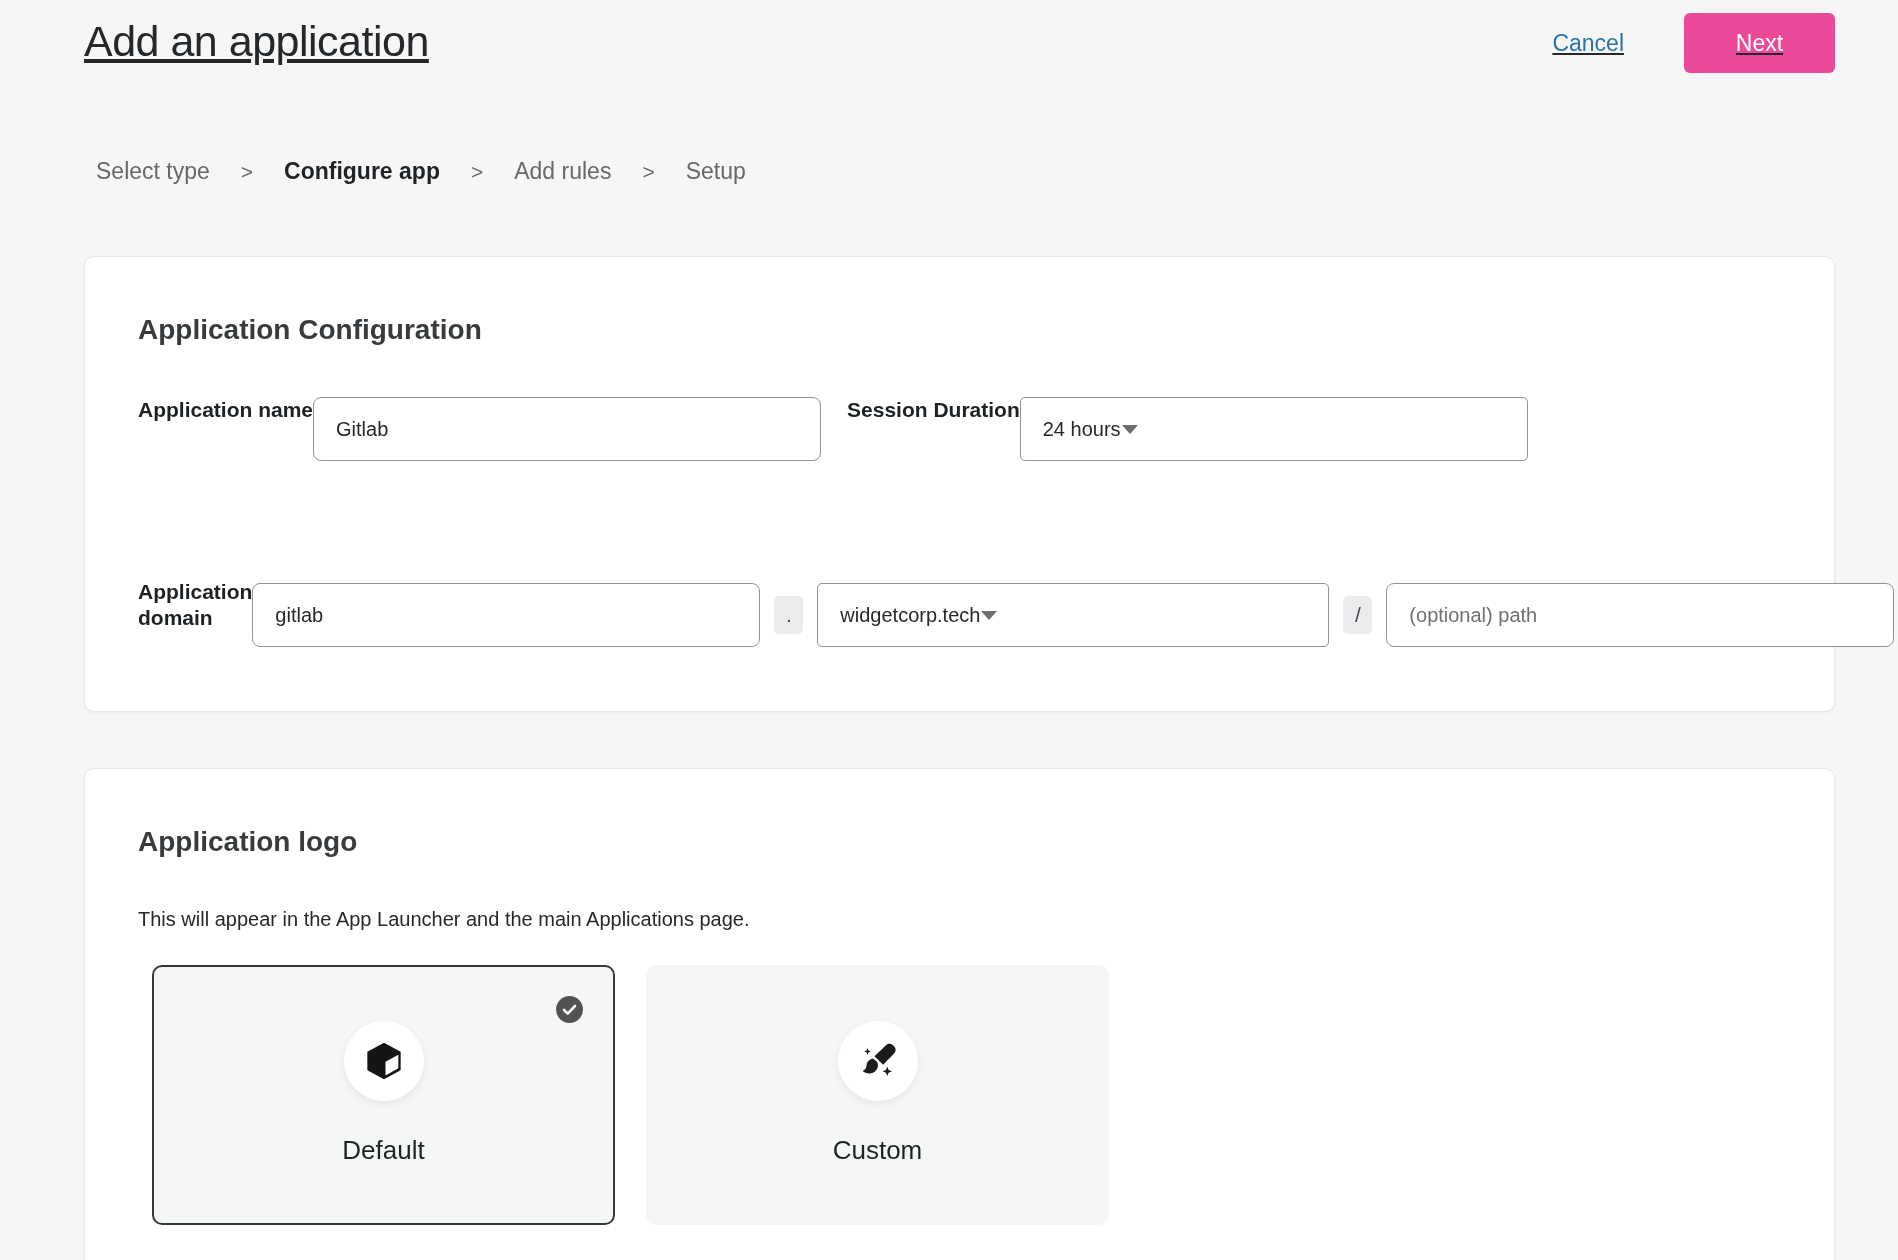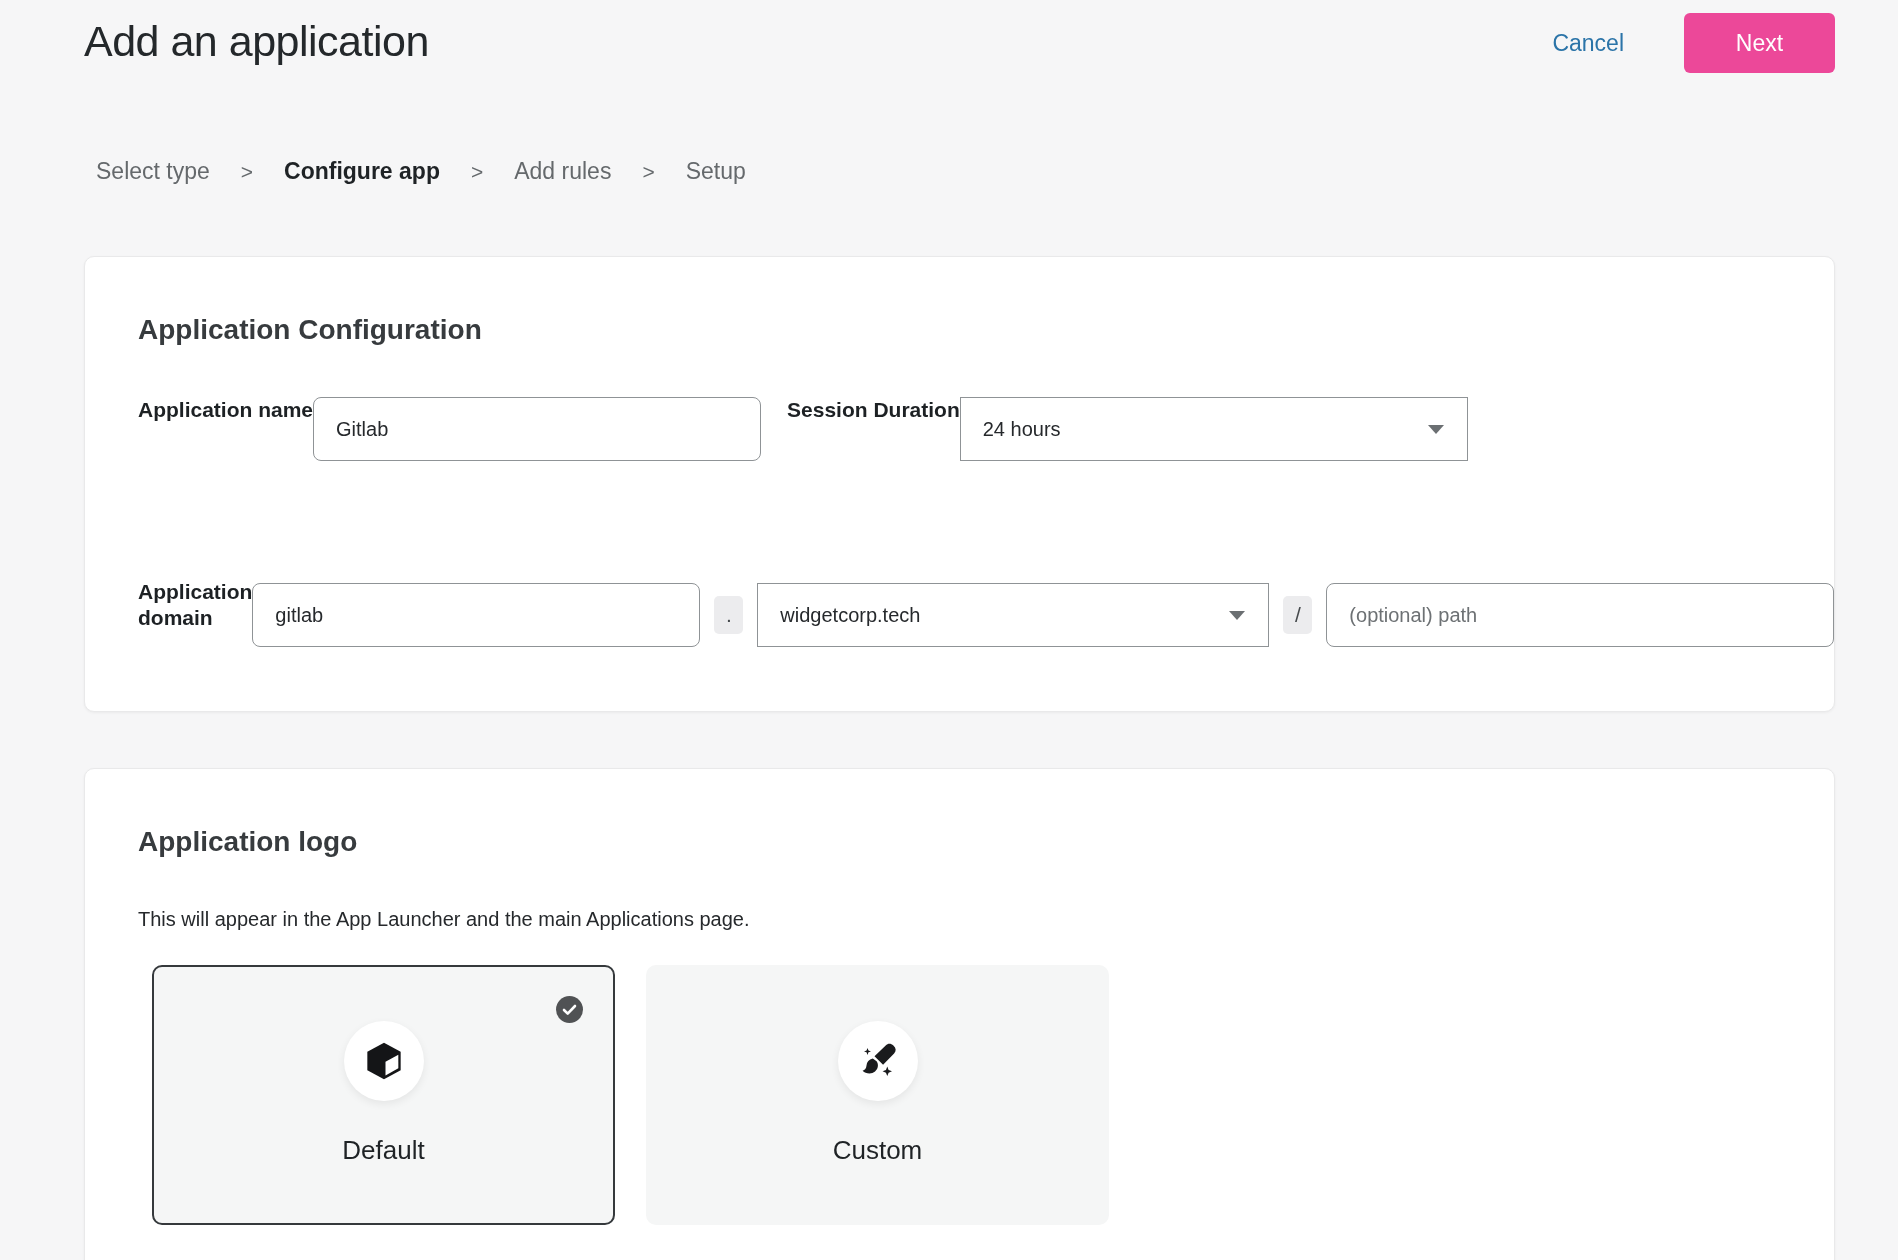--- a/index.html
+++ b/index.html
@@ -9,20 +9,21 @@
     font-family:"Liberation Sans","DejaVu Sans",sans-serif;
     color:#24282b;
     overflow:hidden;
   }
   .page { padding:0 63px 0 84px; }
 
   
   .topbar {
     display:flex; justify-content:space-between; align-items:flex-start;
     padding-top:10px;
+    text-decoration:underline;
   }
   .page-title {
     font-size:43px; font-weight:400; color:#24282b; line-height:62px;
     letter-spacing:-0.5px;
   }
   .topbar-actions { display:flex; align-items:center; gap:60px; padding-top:3px; }
   .cancel-link {
     font-size:23px; color:#2b74a8; cursor:pointer; background:none; border:none;
     font-family:inherit;
   }
@@ -54,25 +55,25 @@
 
   .field-row { display:flex; gap:26px; margin-top:51px; }
   .field { display:flex; }
   .field-label { font-size:21px; font-weight:700; color:#1d2124; line-height:26px; margin-bottom:20px; }
 
   .text-input {
     height:64px; border:1px solid #8f9396; border-radius:8px;
     font-size:20px; color:#26292c; padding:0 22px; font-family:inherit;
     background:#ffffff; outline:none;
   }
-  .w508 { width:448px; }
+  .w508 { width:508px; }
 
   .select {
-    width:508px; height:64px; border:1px solid #8f9396; border-radius:0;
-    background:#ffffff; display:flex; align-items:center; justify-content:space-between;
+    width:508px; height:64px; border:1px solid #8f9396; border-radius:5px;
+    background:#ffffff; display:flex; align-items:center; 
     padding:0 22px; font-size:20px; color:#26292c; cursor:pointer;
   }
   .chevron { width:18px; height:11px; flex:none; }
 
   .domain-row { display:flex; align-items:center; gap:14px; }
   .sep-chip {
     background:#ececee; border-radius:5px; height:38px; min-width:29px;
     display:flex; align-items:center; justify-content:center;
     font-size:21px; color:#45494c;
   }

